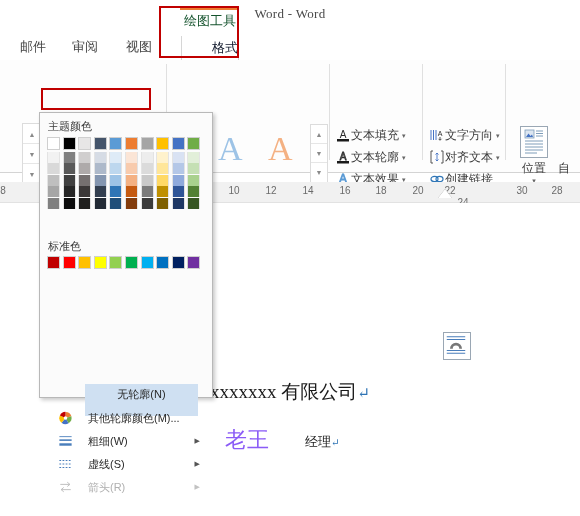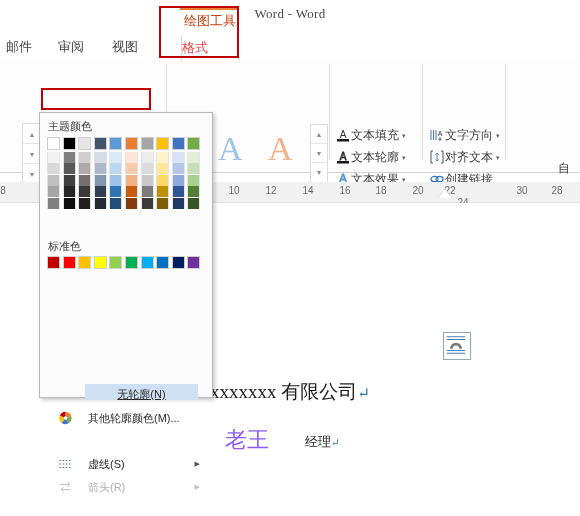--- a/index.html
+++ b/index.html
@@ -11,29 +11,29 @@
     overflow:hidden;position:relative;
   }
   .app{position:relative;width:580px;height:516px;overflow:hidden;}
 
   
   .titlebar{position:absolute;left:0;top:0;width:580px;height:30px;background:#ffffff;font-family:Liberation Serif, serif;}
   .title-text{position:absolute;left:0;top:6px;width:580px;text-align:center;font-size:13px;color:#4a4a4a;letter-spacing:.3px;}
 
   
   .ctx-tab-band{position:absolute;left:180px;top:6px;width:58px;height:4px;background:#ed7d31;}
-  .ctx-tab-label{position:absolute;left:165px;top:12px;width:90px;text-align:center;font-size:13px;color:#c2410c;}
+  .ctx-tab-label{position:absolute;left:165px;top:12px;width:90px;text-align:center;font-size:13px;color:#14532d;}
 
   
   .tabrow{position:absolute;left:0;top:36px;width:580px;height:24px;background:#ffffff;}
-  .tab{position:absolute;top:0;font-size:13px;color:#444;text-align:left;line-height:22px;cursor:default;}
+  .tab{position:absolute;top:0;font-size:13px;color:#444;text-align:right;line-height:22px;cursor:default;}
   .tab-mail{left:6px;width:40px;}
   .tab-review{left:58px;width:40px;}
   .tab-view{left:112px;width:40px;}
-  .tab-format{left:181px;width:56px;color:#ef4444;background:#ffffff;
+  .tab-format{left:181px;width:56px;color:#0f172a;background:#ffffff;
     border:1px solid #d6d6d6;border-bottom:1px solid #c4b5fd;border-top:none;height:24px;line-height:23px;}
 
   
   .anno{position:absolute;border:2px solid #c00000;box-sizing:border-box;pointer-events:none;}
   .anno-ctx{left:159px;top:6px;width:80px;height:52px;}
   .anno-outline{left:41px;top:88px;width:110px;height:22px;}
   .anno-nooutline{left:43px;top:269px;width:117px;height:22px;}
 
   
   .ribbon{position:absolute;left:0;top:60px;width:580px;height:112px;background:#fdfdfd;border-bottom:1px solid #d4d4d4;}
@@ -102,21 +102,21 @@
   .dropdown{position:absolute;left:39px;top:112px;width:172px;height:284px;background:#fbfbfb;
      border:1px solid #b8b8b8;box-shadow:2px 2px 4px rgba(0,0,0,.22);z-index:30;}
   .dd-section{position:absolute;left:8px;font-size:11px;color:#3b3b3b;}
   .sec-theme{top:6px;}
   .sec-std{top:126px;}
 
   .swatch-grid{position:absolute;left:7px;}
   .sw{position:absolute;width:13px;height:13px;border:1px solid #cfcfcf;box-sizing:border-box;}
   .sw-shade{position:absolute;width:13px;height:11px;border-left:1px solid #e3e3e3;border-right:1px solid #e3e3e3;box-sizing:border-box;}
 
-  .dd-item{position:absolute;left:4px;width:164px;height:16px;font-size:11px;color:#2a2a2a;line-height:20px;text-decoration:underline;}
+  .dd-item{position:absolute;left:4px;width:164px;height:32px;font-size:11px;color:#2a2a2a;line-height:20px;}
   .dd-item .lbl{position:absolute;left:44px;}
   .dd-item .sub{position:absolute;right:8px;font-size:7px;color:#555;}
   .dd-item.disabled{color:#b0b0b0;}
   .dd-item.disabled .sub{color:#c2c2c2;}
   .dd-nooutline{top:271px;left:45px;width:113px;background:#cfe0f2;text-align:center;line-height:20px;}
   .dd-icn{position:absolute;left:14px;top:3px;width:15px;height:14px;}
 </style>
 </head>
 <body>
 
@@ -229,20 +229,31 @@
         <ellipse cx="4.5" cy="7" rx="3.5" ry="2.6" fill="none" stroke="#2e75b6" stroke-width="1.2"></ellipse>
         <ellipse cx="9.5" cy="7" rx="3.5" ry="2.6" fill="none" stroke="#2e75b6" stroke-width="1.2"></ellipse>
       </svg>
       <span>创建链接</span>
     </div>
 
     <div class="grp-label grp-wordart">艺术字样式</div>
     <div class="grp-label grp-text">文本</div>
     <div class="dlg-launcher" style="left:403px;top:139px;">◢</div>
 
+    <div class="pos-btn">
+      <div class="pos-icon">
+        <svg viewBox="0 0 26 30" width="26" height="30">
+          <rect x="4" y="3" width="9" height="8" fill="#dce6f1" stroke="#7f9db9" stroke-width=".8"></rect>
+          <path d="M5 10 L7.5 6.5 L9.5 9 L11 7.5 L12 10 Z" fill="#4472c4"></path>
+          <path d="M15 4 h7 M15 6.5 h7 M15 9 h7 M4 14 h18 M4 17 h18 M4 20 h18 M4 23 h18 M4 26 h12" stroke="#7f9db9" stroke-width="1"></path>
+        </svg>
+      </div>
+      <div class="pos-label">位置</div>
+      <div class="pos-caret">▾</div>
+    </div>
     <div class="cut-char">自</div>
   </div>
 
   <div class="ruler">
     <div class="rtick" style="left:-6px;">8</div>
     <div class="rtick" style="left:225px;">10</div>
     <div class="rtick" style="left:262px;">12</div>
     <div class="rtick" style="left:299px;">14</div>
     <div class="rtick" style="left:336px;">16</div>
     <div class="rtick" style="left:372px;">18</div>
@@ -368,20 +379,29 @@
         <path d="M8 8 L8 1 A7 7 0 0 1 14.7 6 Z" fill="#ed7d31"></path>
         <path d="M8 8 L14.7 6 A7 7 0 0 1 11.5 13.9 Z" fill="#70ad47"></path>
         <path d="M8 8 L11.5 13.9 A7 7 0 0 1 3.5 13.3 Z" fill="#4472c4"></path>
         <path d="M8 8 L3.5 13.3 A7 7 0 0 1 1.6 5 Z" fill="#ffc000"></path>
         <path d="M8 8 L1.6 5 A7 7 0 0 1 8 1 Z" fill="#c00000"></path>
         <circle cx="8" cy="8" r="2" fill="#ffffff"></circle>
       </svg>
       <span class="lbl">其他轮廓颜色(M)...</span>
     </div>
 
+    <div class="dd-item" style="top:318px;">
+      <svg class="dd-icn" viewBox="0 0 16 16">
+        <path d="M1 3 h14" stroke="#4a7ebb" stroke-width="1"></path>
+        <path d="M1 7 h14" stroke="#4a7ebb" stroke-width="1.8"></path>
+        <path d="M1 12 h14" stroke="#4a7ebb" stroke-width="2.8"></path>
+      </svg>
+      <span class="lbl">粗细(W)</span>
+      <span class="sub">▶</span>
+    </div>
 
     <div class="dd-item" style="top:341px;">
       <svg class="dd-icn" viewBox="0 0 16 16">
         <path d="M1 4 h14 M1 8 h14 M1 12 h14" stroke="#4a7ebb" stroke-width="1.4" stroke-dasharray="2 1.6"></path>
       </svg>
       <span class="lbl">虚线(S)</span>
       <span class="sub">▶</span>
     </div>
 
     <div class="dd-item disabled" style="top:364px;">

